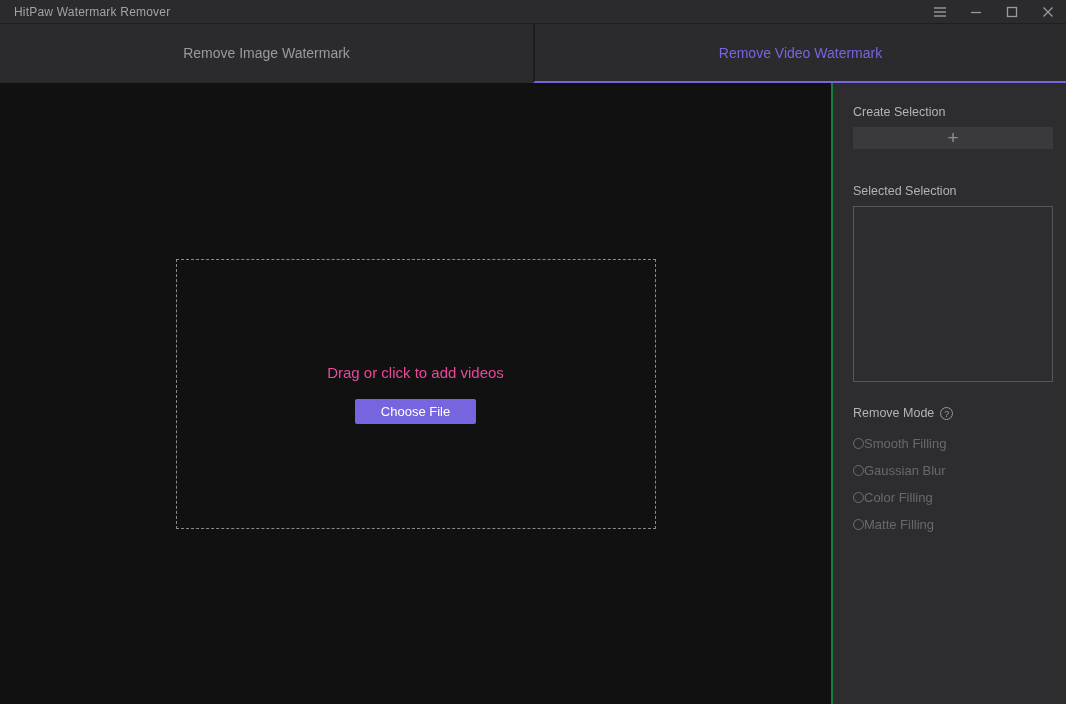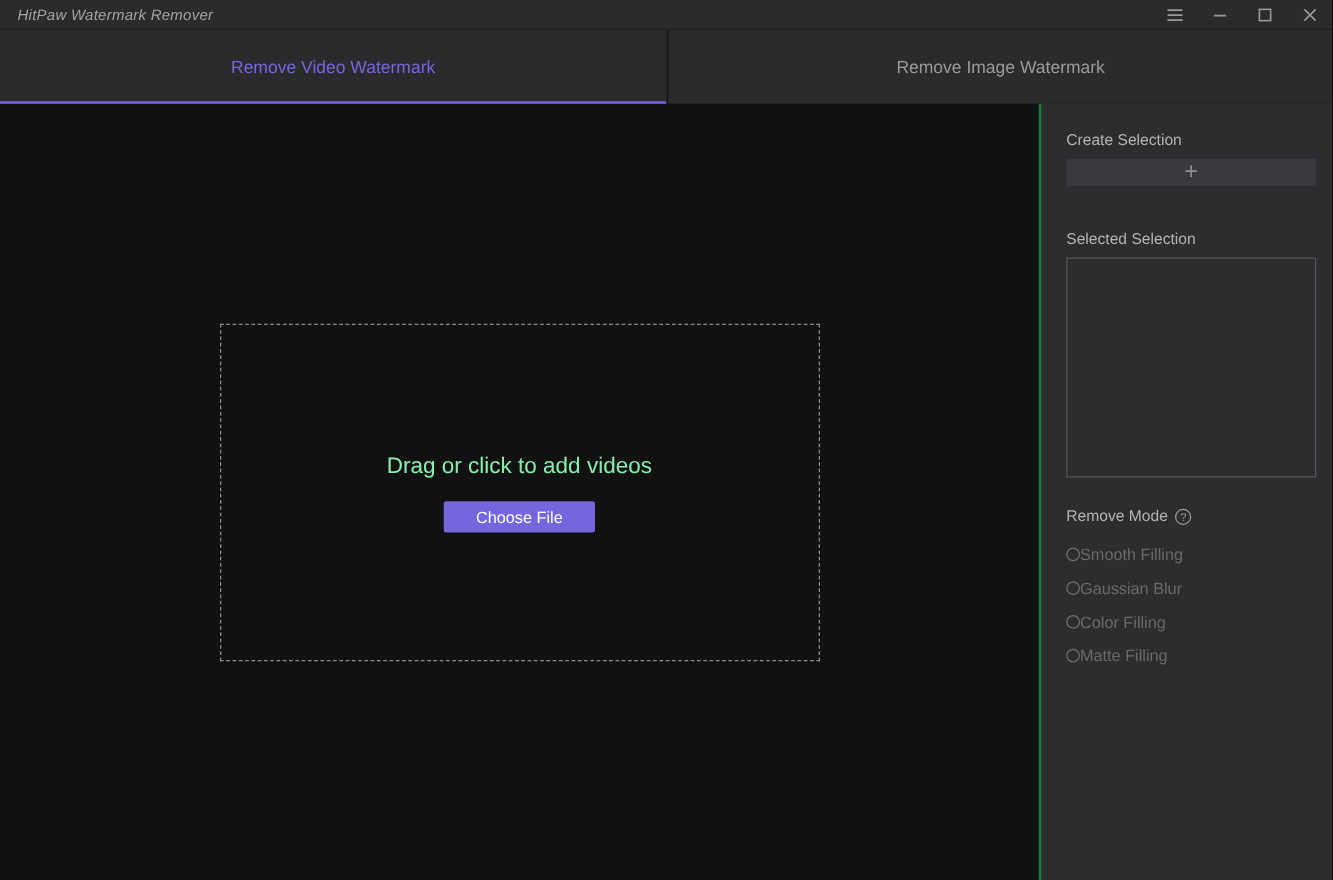--- a/index.html
+++ b/index.html
@@ -25,21 +25,20 @@
     background: #2b2b2d;
     border-bottom: 1px solid #1f1f21;
     display: flex;
     align-items: center;
     padding: 0 10px 0 14px;
   }
   .titlebar-title {
     font-size: 12px;
     color: #a2a2a4;
     letter-spacing: 0.2px;
-    font-style: italic;
   }
   .titlebar-controls {
     margin-left: auto;
     display: flex;
     align-items: center;
     gap: 20px;
   }
   .win-btn {
     width: 16px;
     height: 16px;
@@ -92,22 +91,22 @@
     height: 270px;
     border: 1px dashed #8a8a8a;
     display: flex;
     flex-direction: column;
     align-items: center;
     justify-content: center;
     gap: 18px;
     cursor: pointer;
   }
   .dropzone-text {
-    font-size: 18px;
-    color: #86efac;
+    font-size: 15px;
+    color: #ec4899;
     text-align: center;
   }
   .choose-file-btn {
     width: 121px;
     height: 25px;
     background: var(--accent, #7566e0);
     color: #ffffff;
     font-size: 13px;
     border: none;
     border-radius: 2px;
@@ -253,25 +252,25 @@
             <g stroke="#9a9a9c" stroke-width="1.3">
               <line x1="1.5" y1="1.5" x2="10.5" y2="10.5"></line>
               <line x1="10.5" y1="1.5" x2="1.5" y2="10.5"></line>
             </g>
           </svg>
       </span>
     </div>
   </div>
 
   <div class="tabbar">
+    <div class="tab">
+      <span>Remove Image Watermark</span>
+    </div>
     <div class="tab active">
       <span>Remove Video Watermark</span>
-    </div>
-    <div class="tab">
-      <span>Remove Image Watermark</span>
     </div>
   </div>
 
   <div class="content">
 
     <div class="main">
       <div class="dropzone">
         <span class="dropzone-text">Drag or click to add videos</span>
         <button class="choose-file-btn">Choose File</button>
       </div>

